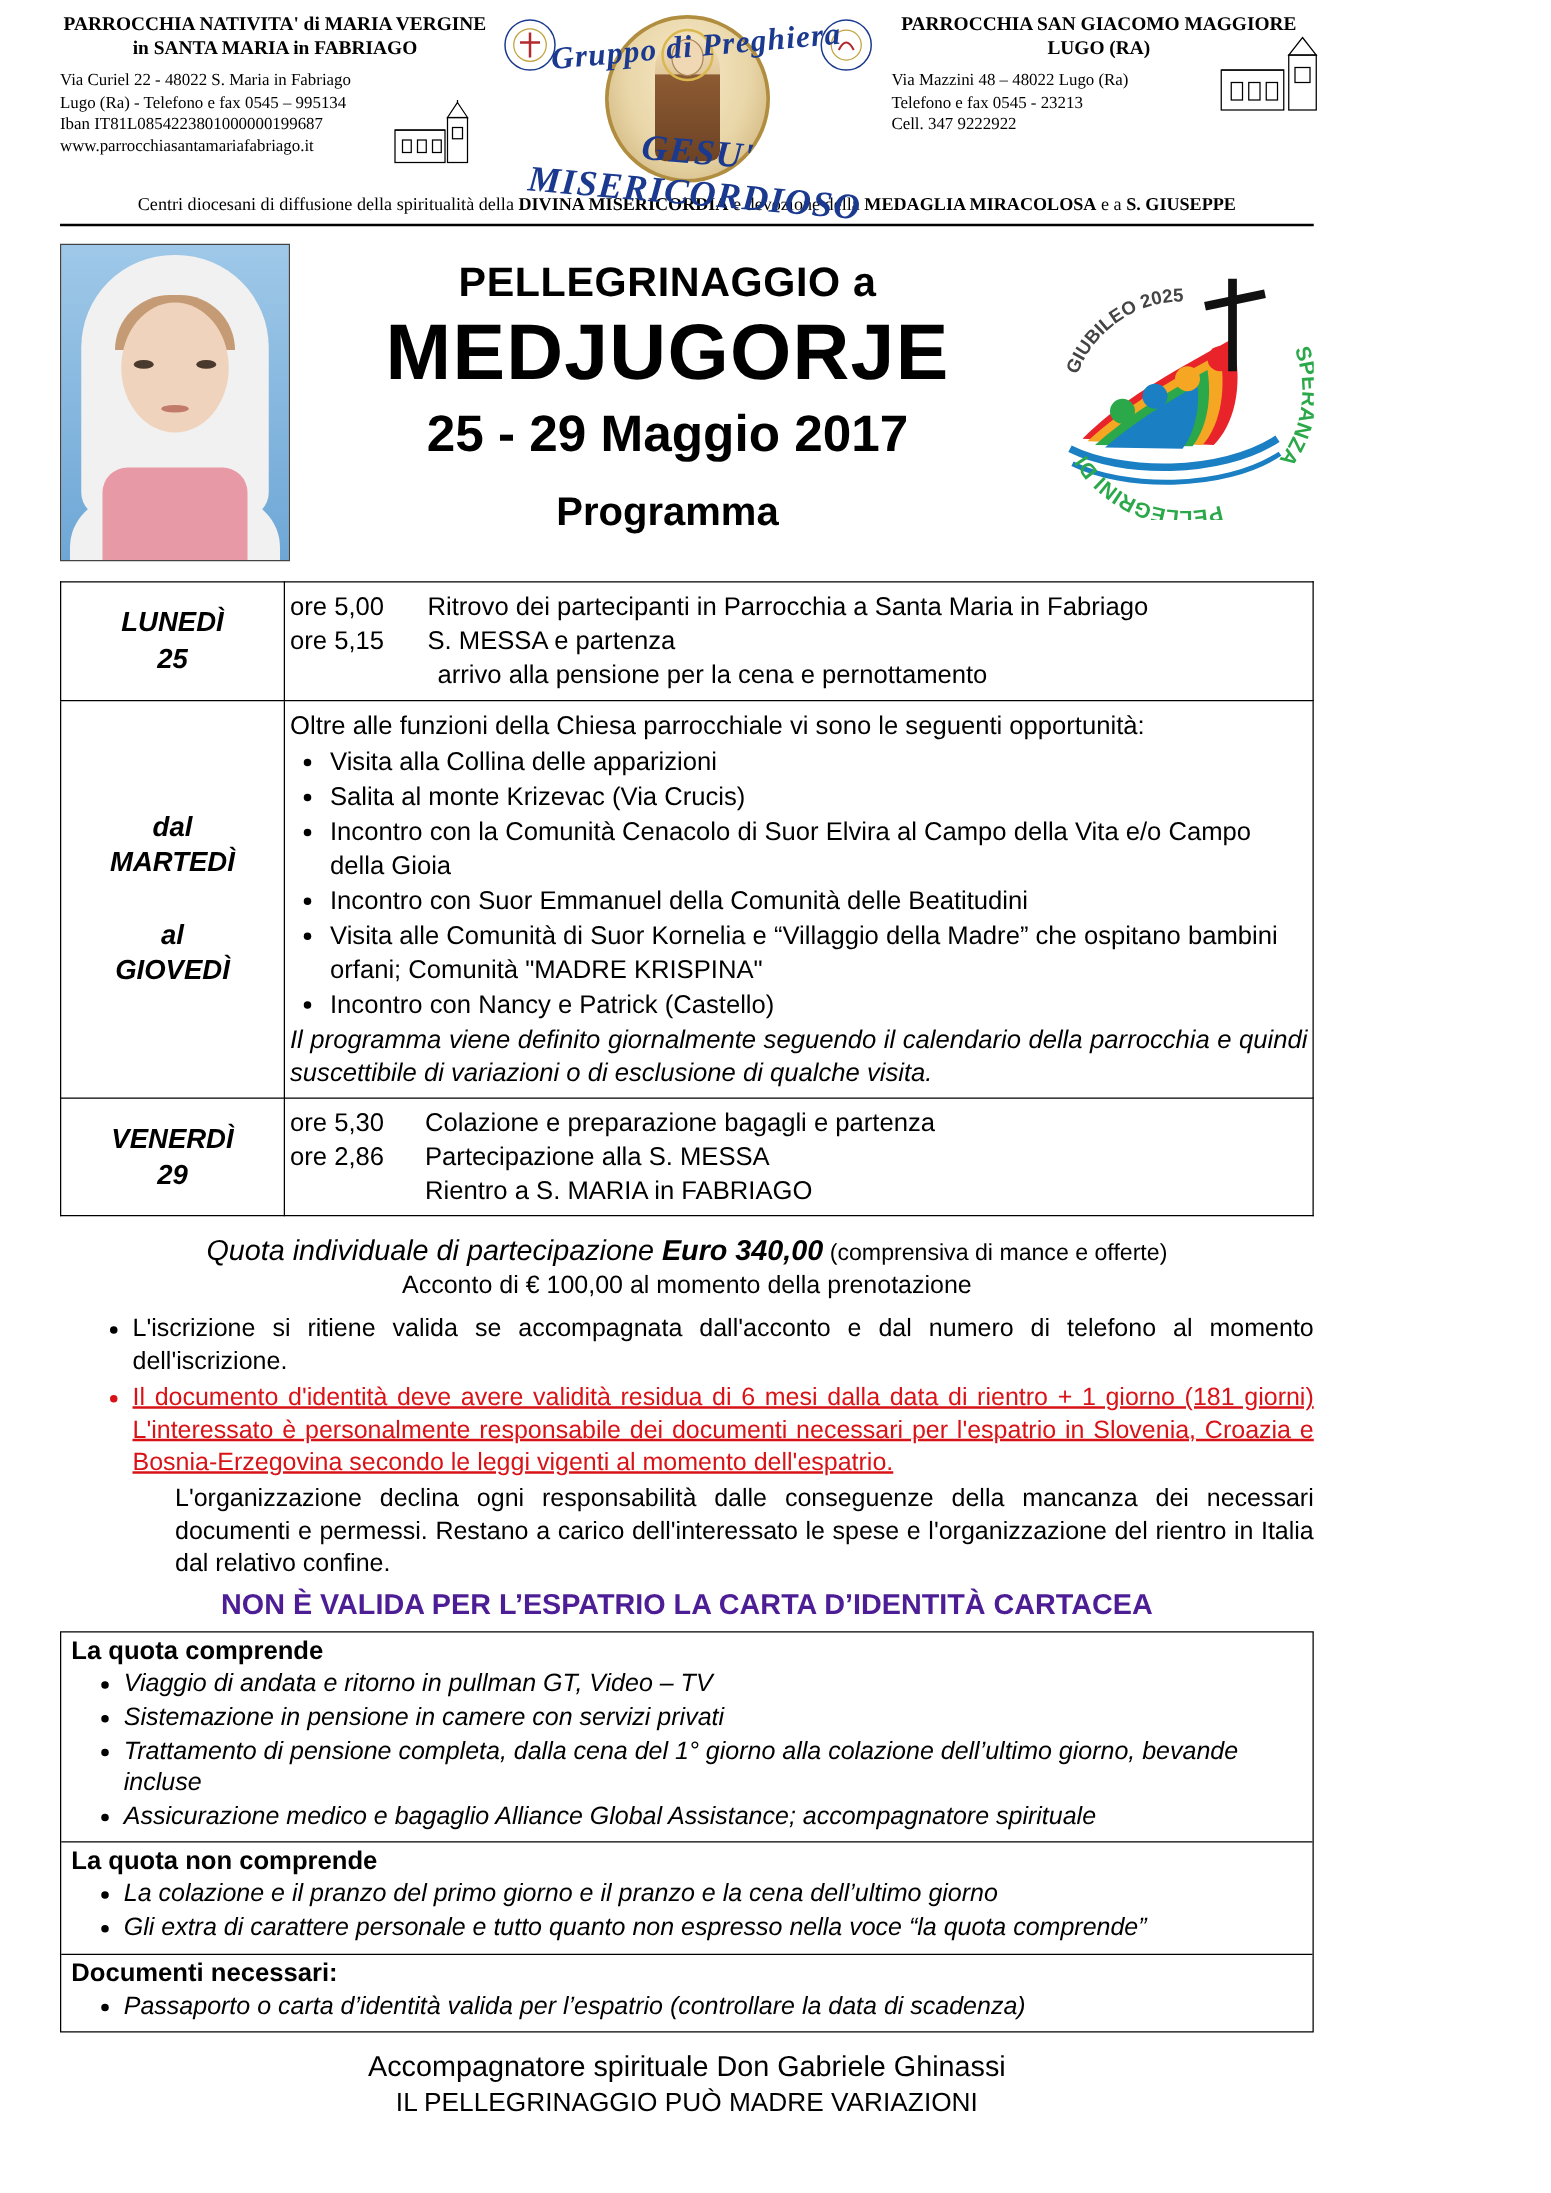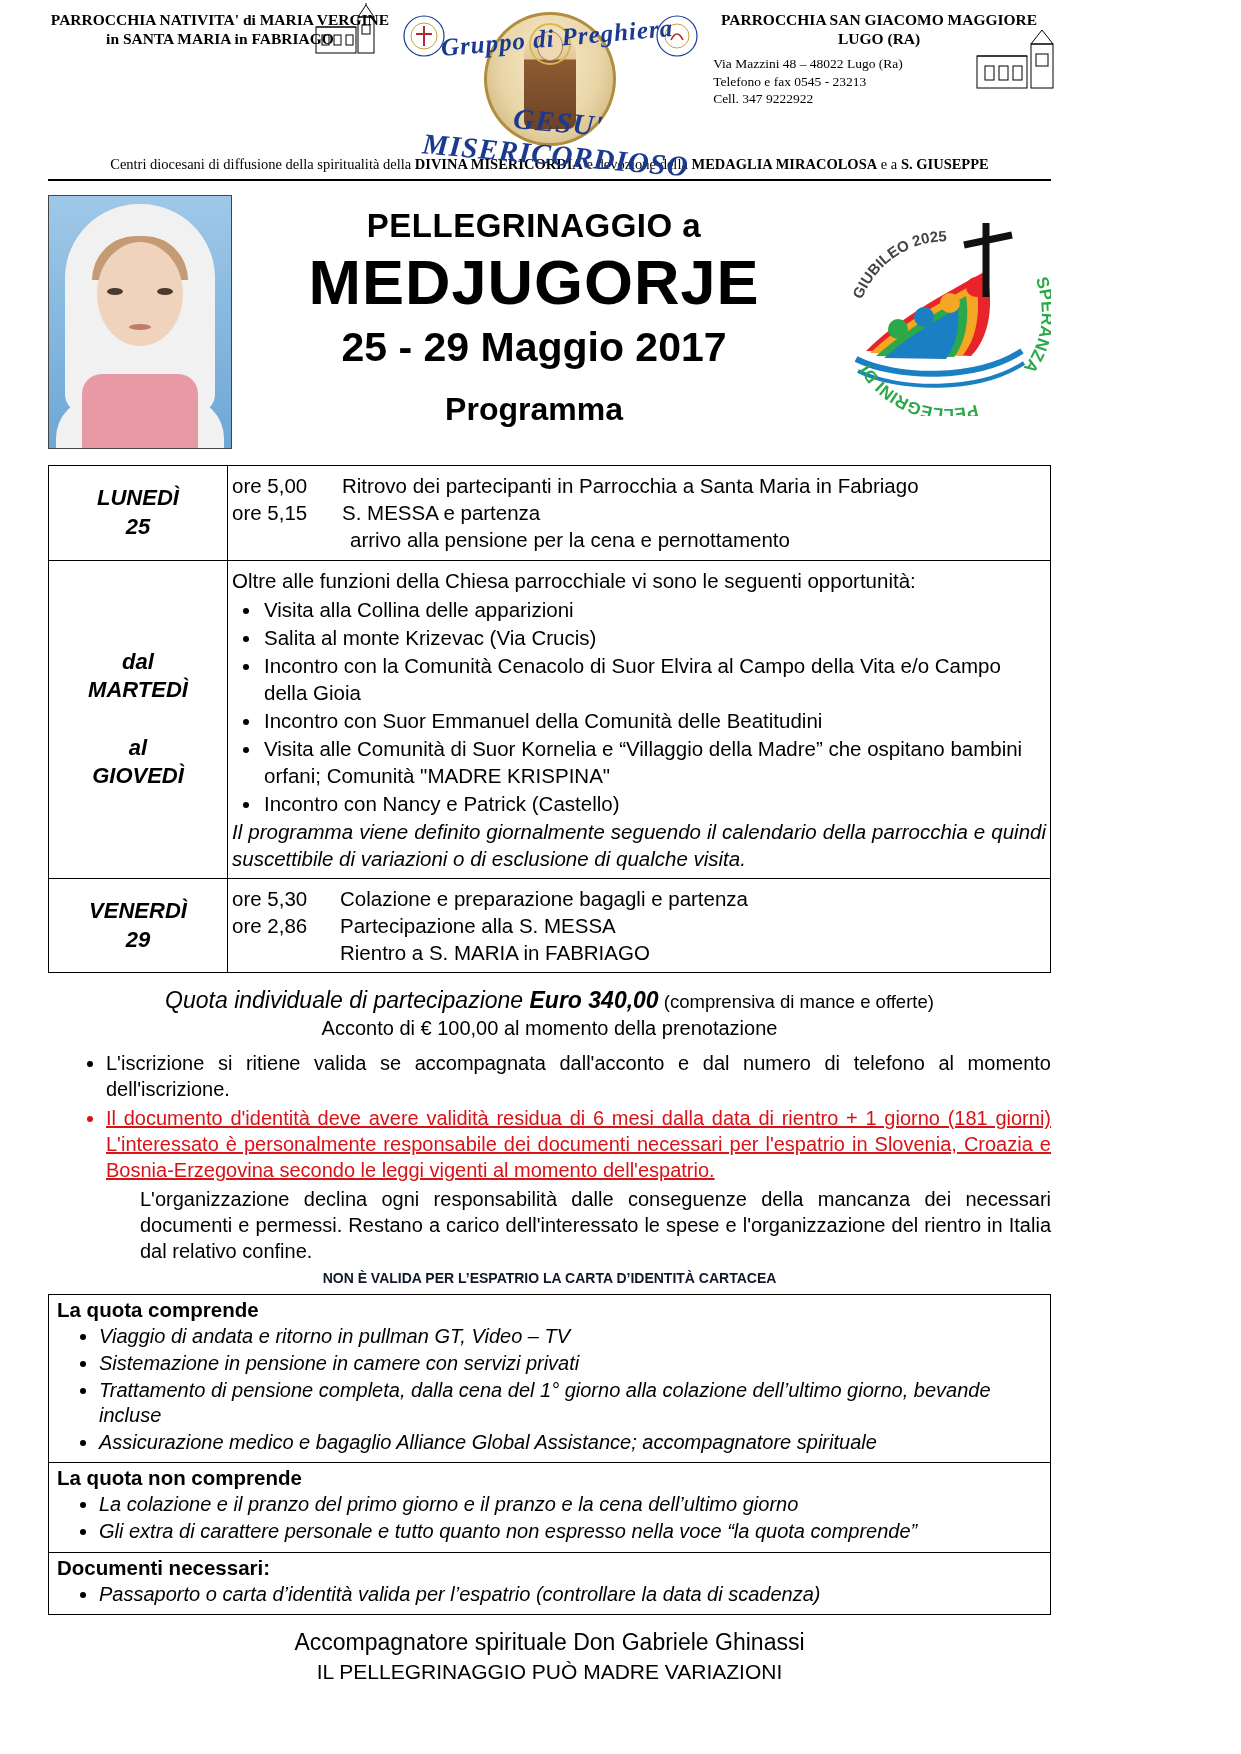--- a/index.html
+++ b/index.html
@@ -353,23 +353,23 @@
     font-size: 20px;
   }
   ul.conds li { margin-bottom: 3px; }
   .justify { text-align: justify; line-height: 1.3; }
   .red-underline {
     color: #d81317;
     text-decoration: underline;
   }
   .warn {
     text-align: center;
-    color: #0f172a;
-    font-weight: bold;
-    font-size: 14px;
+    color: #4c1d95;
+    font-weight: bold;
+    font-size: 23px;
     margin-top: 6px;
   }
 
   
   .inc-box {
     border: 1px solid #000;
     margin-top: 8px;
   }
   .inc-sec {
     border-bottom: 1px solid #000;
@@ -398,20 +398,26 @@
 </style>
 </head>
 <body>
 
 <div class="page">
 
   <div class="header">
 
     <div class="hdr-col-left">
       <div class="hdr-title">PARROCCHIA NATIVITA' di MARIA VERGINE in SANTA MARIA in FABRIAGO</div>
+      <div class="hdr-lines">
+        <div>Via Curiel 22 - 48022 S. Maria in Fabriago</div>
+        <div>Lugo (Ra) - Telefono e fax 0545 – 995134</div>
+        <div>Iban IT81L0854223801000000199687</div>
+        <div>www.parrocchiasantamariafabriago.it</div>
+      </div>
       <svg class="church-left" viewBox="0 0 78 52">
         <rect x="2" y="24" width="40" height="26" fill="none" stroke="#000" stroke-width="1"></rect>
         <rect x="44" y="14" width="16" height="36" fill="none" stroke="#000" stroke-width="1"></rect>
         <polygon points="52,2 60,14 44,14" fill="none" stroke="#000" stroke-width="1"></polygon>
         <line x1="52" y1="2" x2="52" y2="-2" stroke="#000"></line>
         <rect x="8" y="32" width="7" height="10" fill="none" stroke="#000"></rect>
         <rect x="20" y="32" width="7" height="10" fill="none" stroke="#000"></rect>
         <rect x="32" y="32" width="7" height="10" fill="none" stroke="#000"></rect>
         <rect x="48" y="22" width="8" height="9" fill="none" stroke="#000"></rect>
         <line x1="2" y1="24" x2="42" y2="24" stroke="#000"></line>

